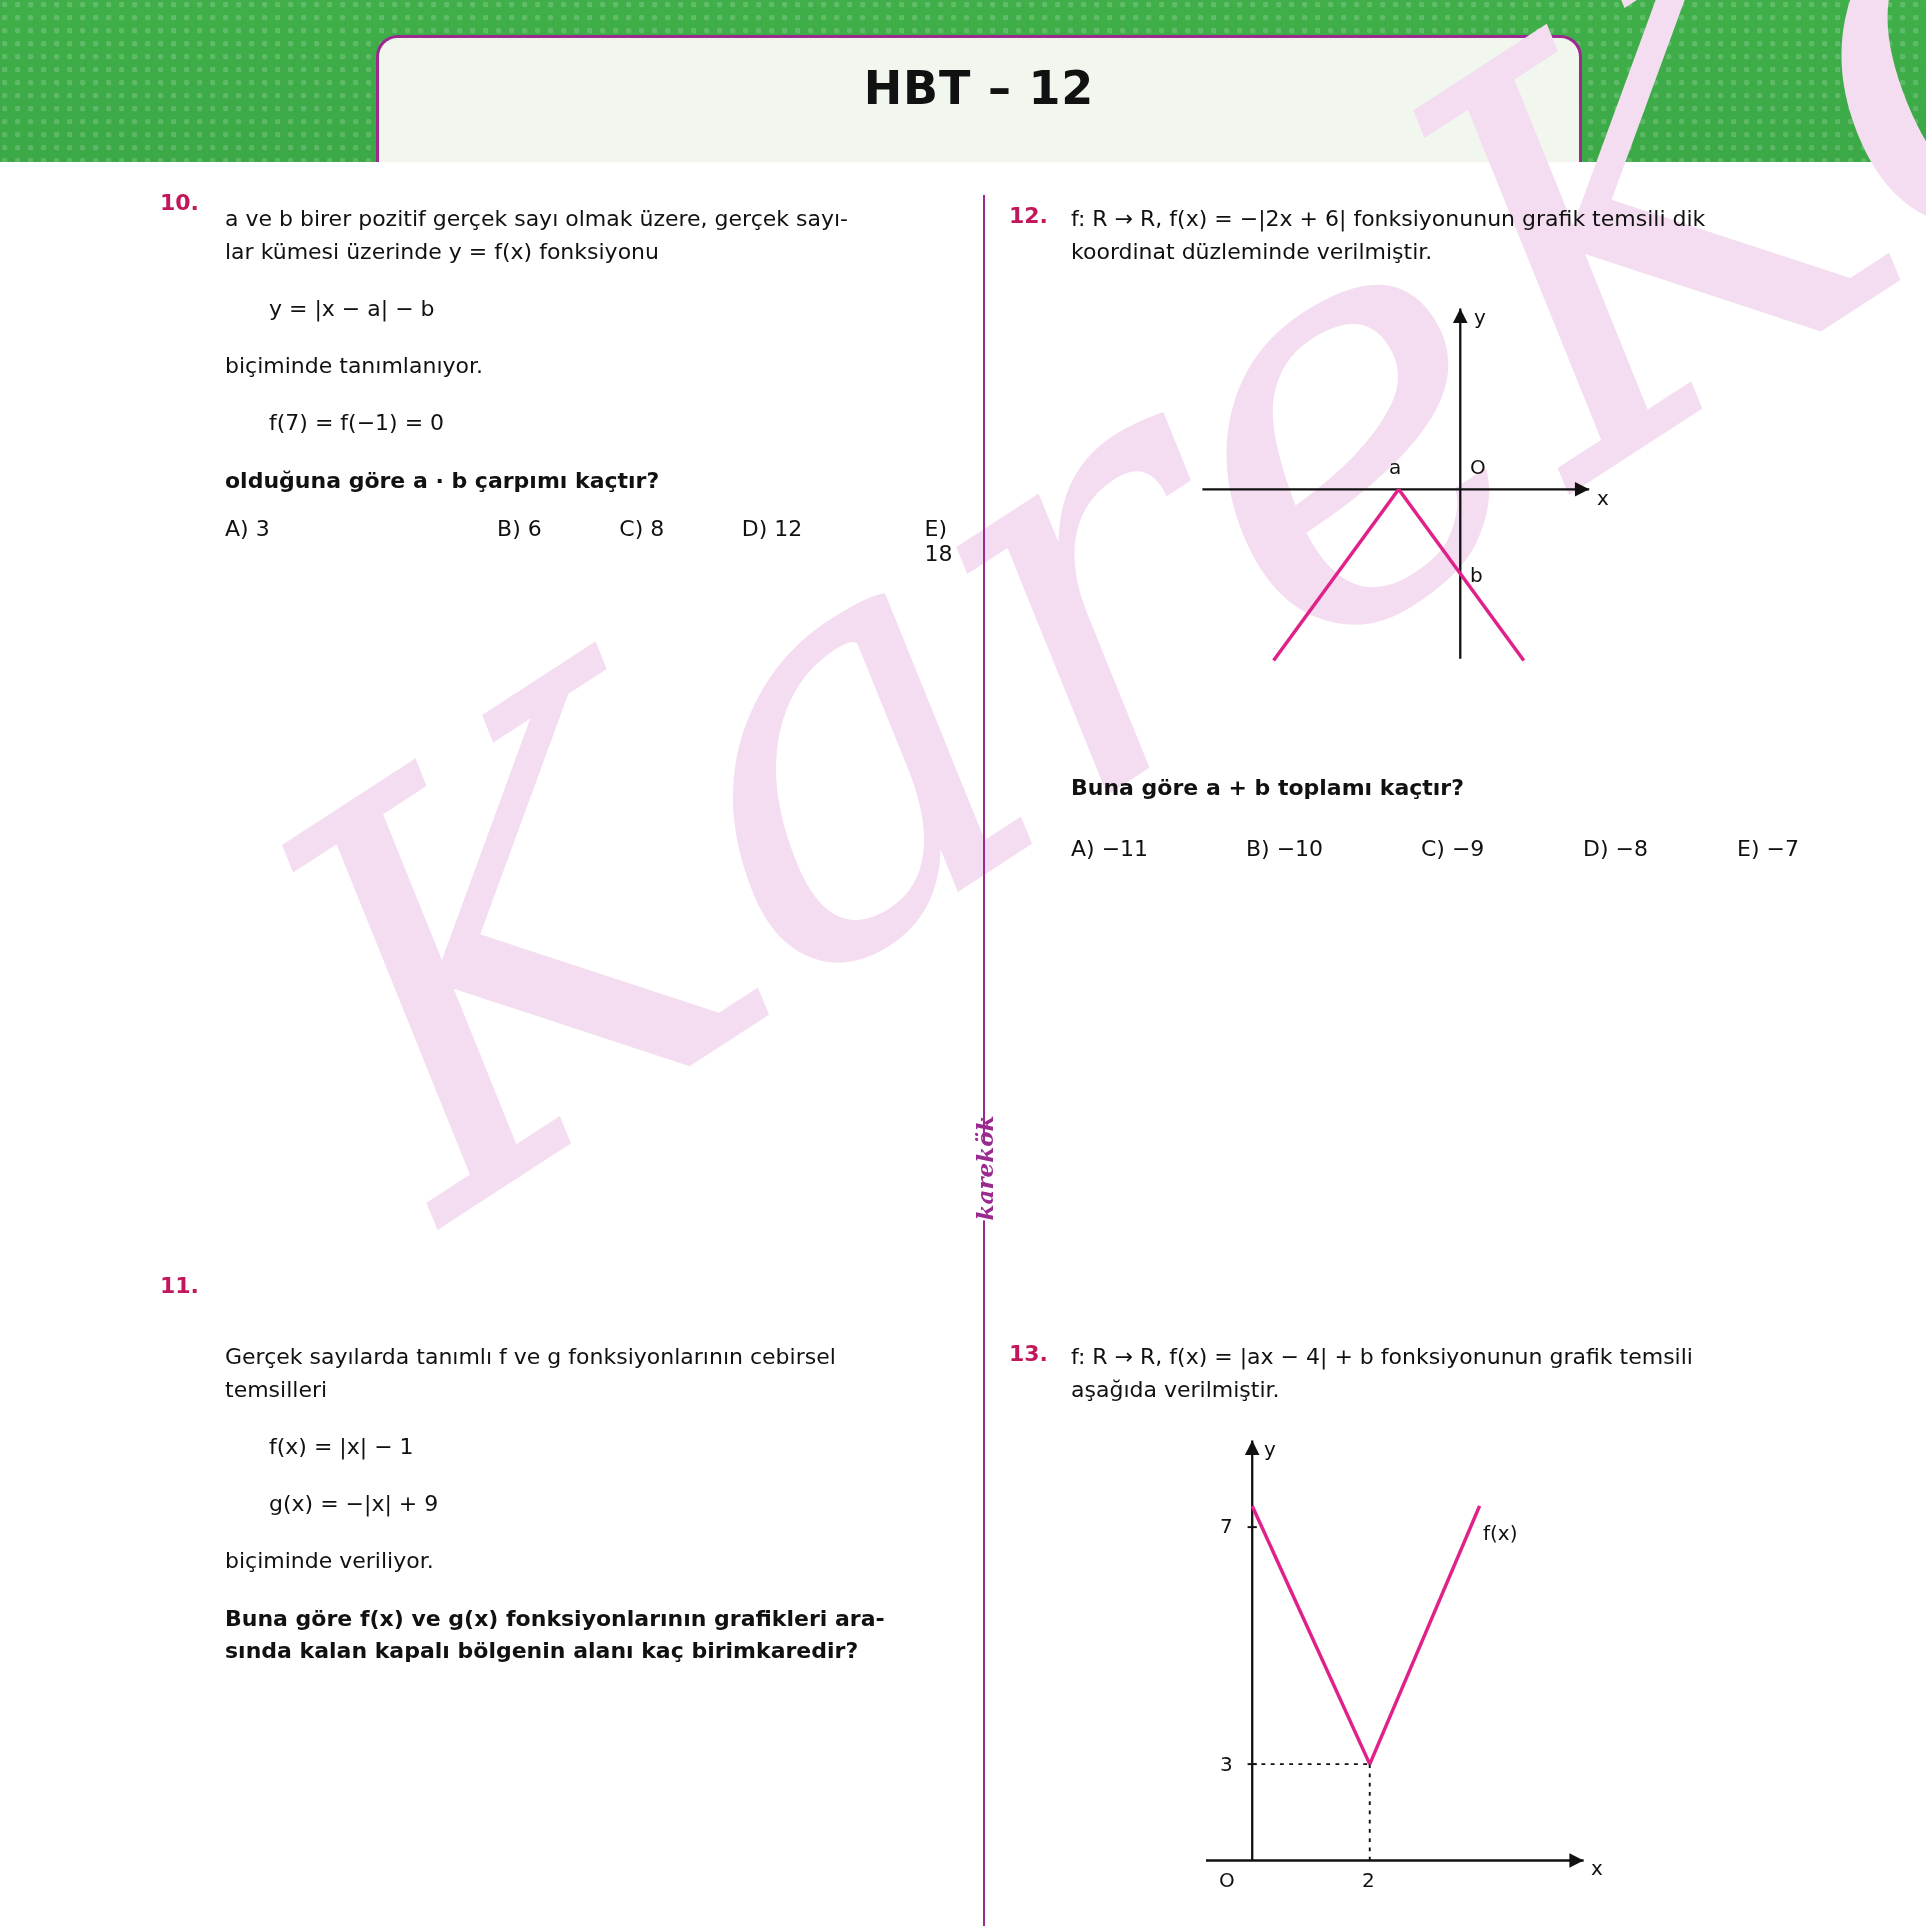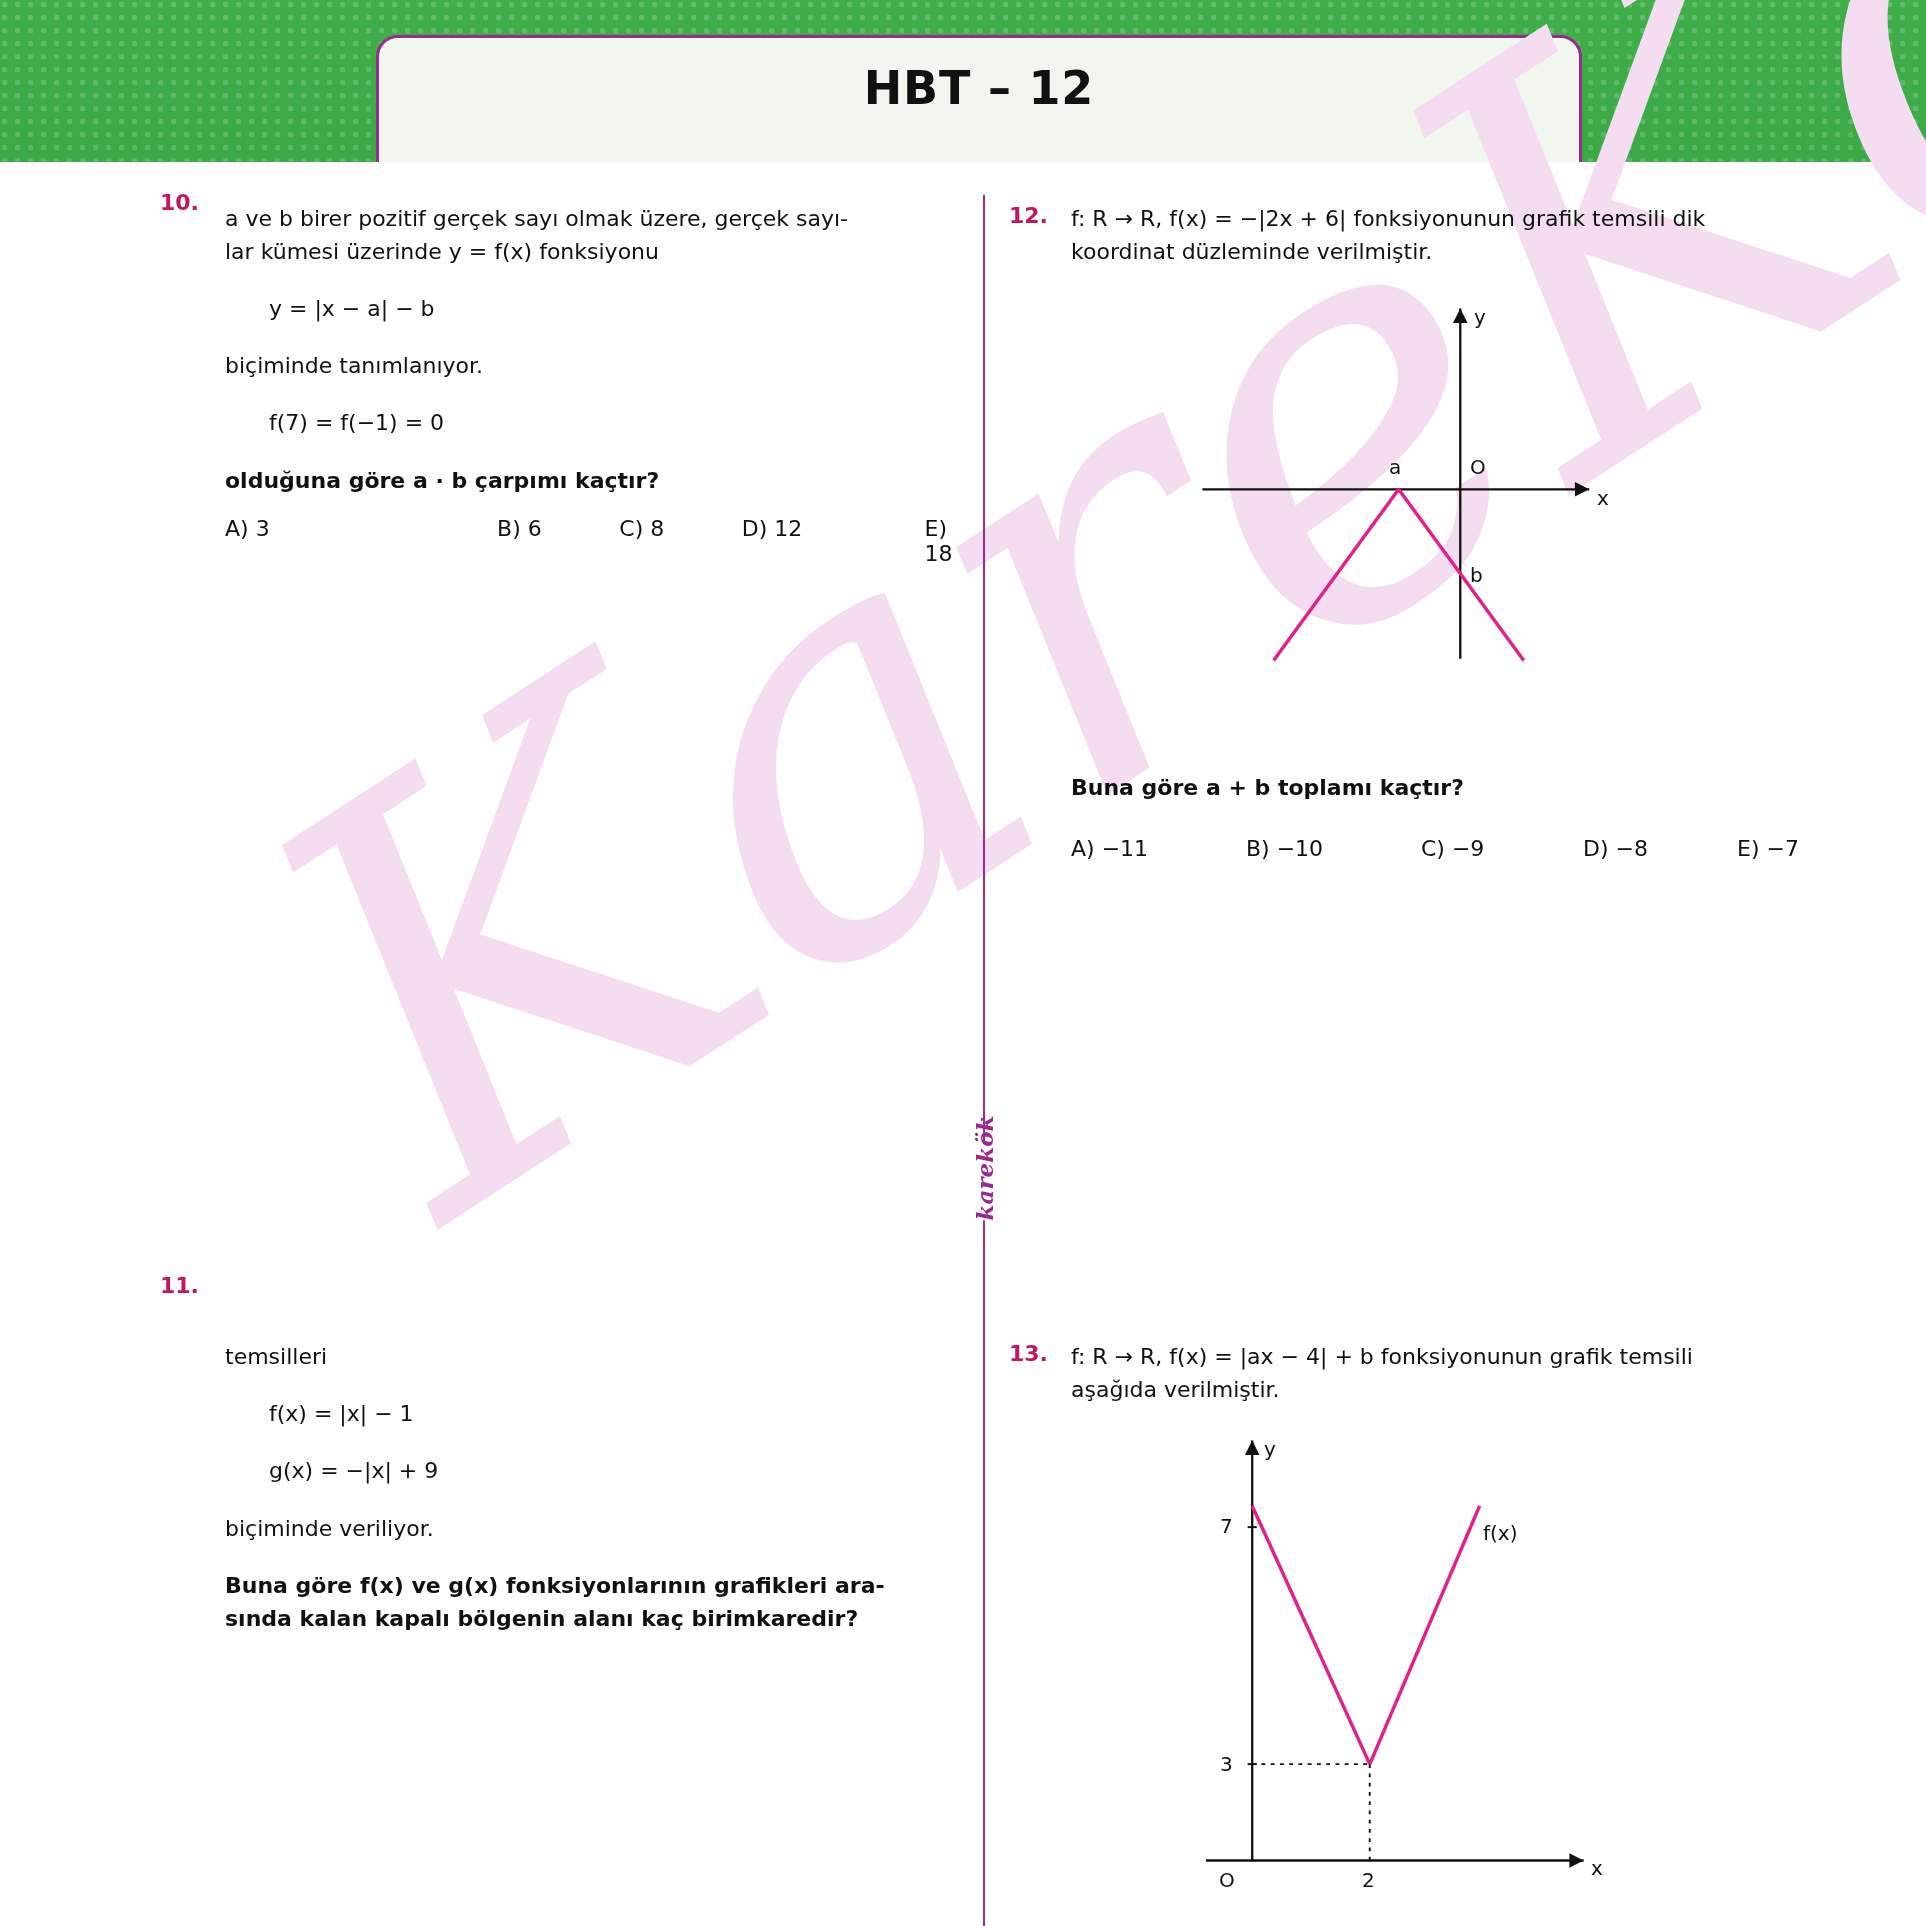--- a/index.html
+++ b/index.html
@@ -183,20 +183,21 @@
   <div class="choices" style="left:225px; top:516px; width:755px;gap:20px;">
     <span class="choice" style="width:154px;">A) 3</span>
     <span class="choice" style="width:154px;text-align:right;">B) 6</span>
     <span class="choice" style="width:166px;text-align:center;">C) 8</span>
     <span class="choice" style="width:169px;">D) 12</span>
     <span class="choice">E) 18</span>
   </div>
 
   <div class="q-num" style="left:160px; top:1273px;">11.</div>
   <div class="q q-body" style="left:225px; top:1341px; width:743px;">
+    <div class="q-line">Gerçek sayılarda tanımlı f ve g fonksiyonlarının cebirsel</div>
     <div class="q-line">temsilleri</div>
     <div class="q-line indent gap-top">f(x) = |x| − 1</div>
     <div class="q-line indent gap-top">g(x) = −|x| + 9</div>
     <div class="q-line gap-top">biçiminde veriliyor.</div>
     <div class="q-line bold gap-top">Buna göre f(x) ve g(x) fonksiyonlarının grafikleri ara-</div>
     <div class="q-line bold">sında kalan kapalı bölgenin alanı kaç birimkaredir?</div>
   </div>
 
   <div class="q-num" style="left:1009px; top:203px;">12.</div>
   <div class="q q-body" style="left:1071px; top:203px; width:743px;">

